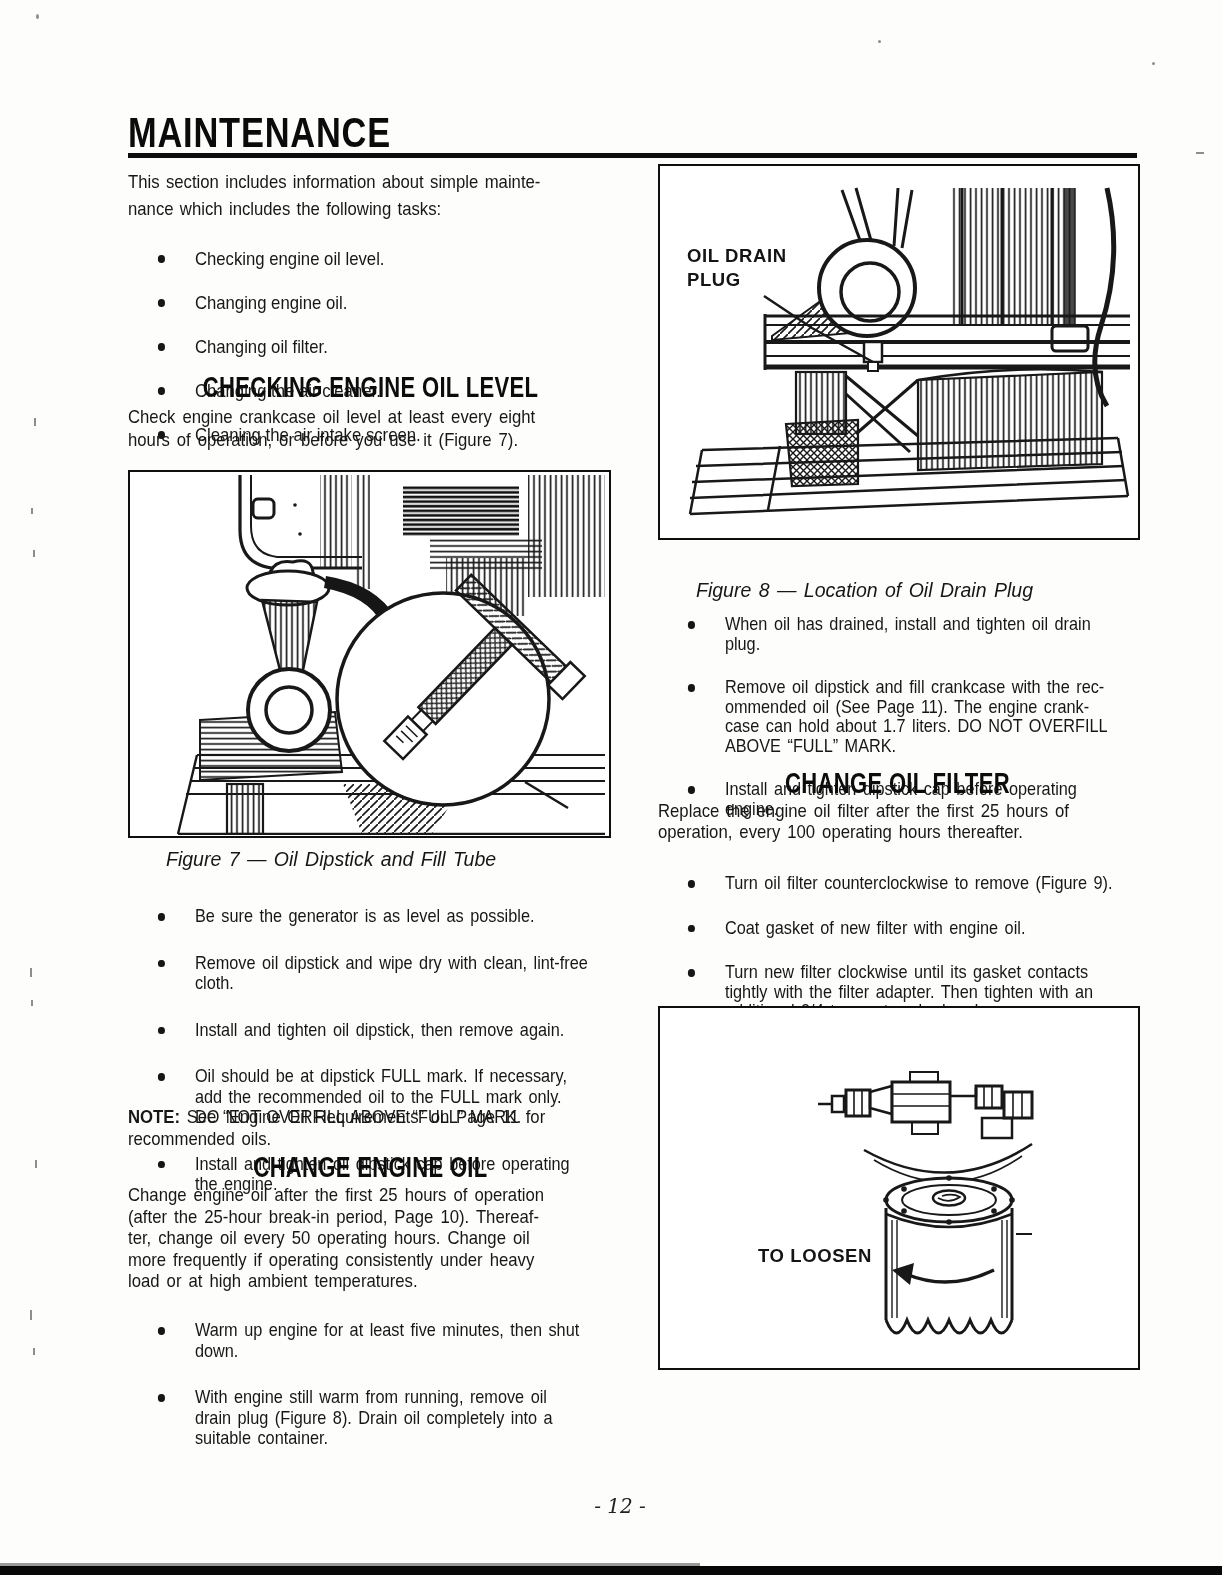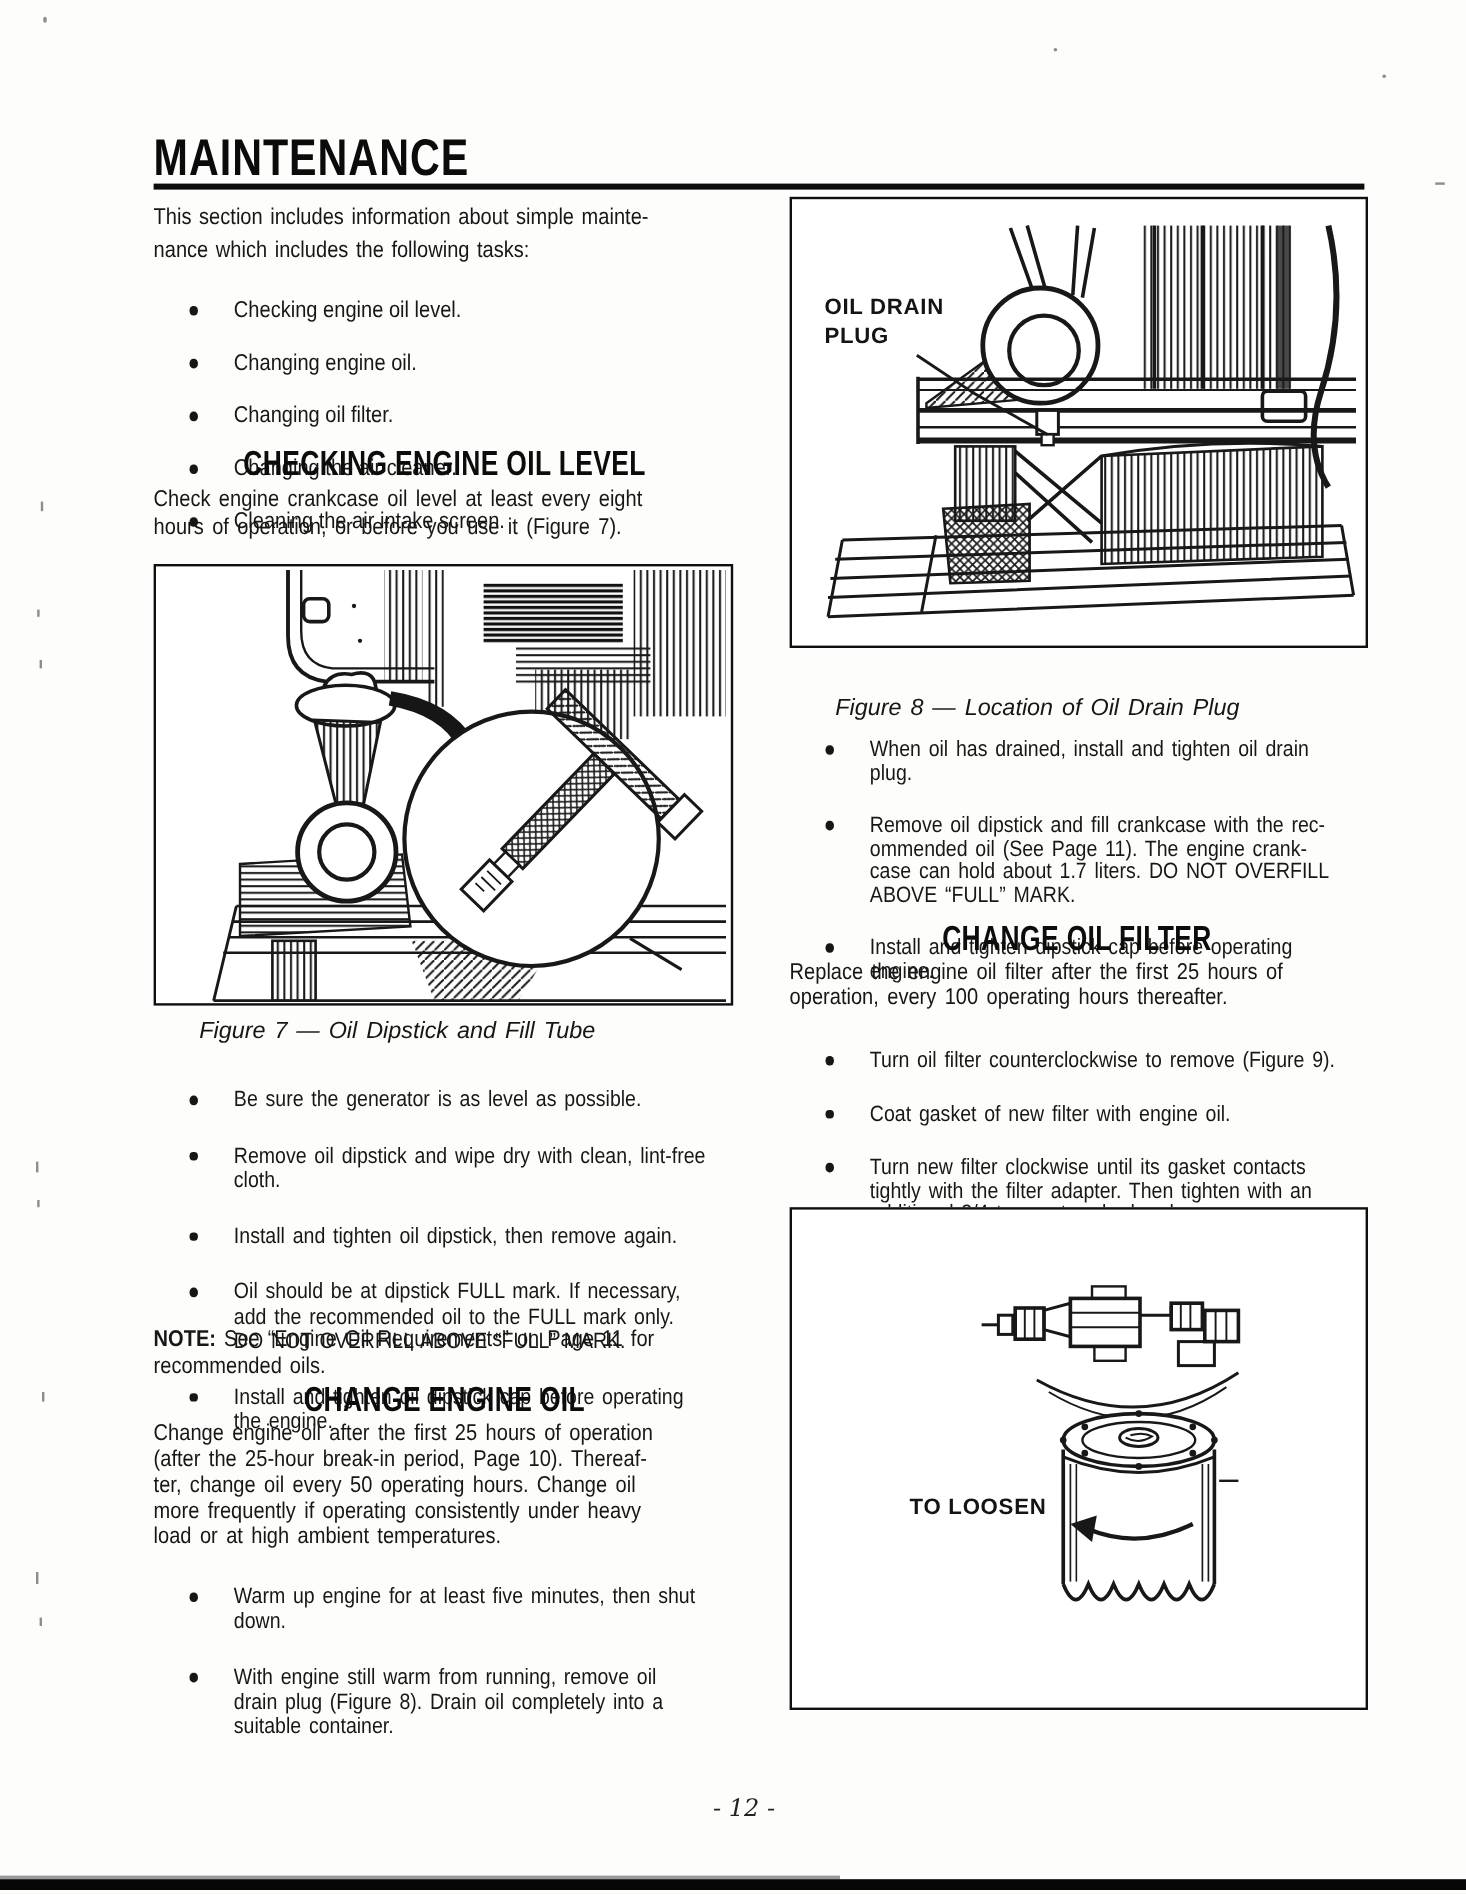--- a/index.html
+++ b/index.html
@@ -226,21 +226,21 @@
 
   <ul class="abs blist filter scaleR tx" style="left:658px;top:855px;">
     <li>Turn oil filter counterclockwise to remove (Figure 9).</li>
     <li>Coat gasket of new filter with engine oil.</li>
     <li>Turn new filter clockwise until its gasket contacts
 tightly with the filter adapter.  Then tighten with an
 additional 3/4 to one turn by hand.</li>
     <li>Run engine and check for leaks.</li>
   </ul>
 
-  <div class="abs figbox" style="left:658px;top:1006px;width:482px;height:419px;">
+  <div class="abs figbox" style="left:658px;top:1006px;width:482px;height:364px;">
     <svg width="477" height="375" viewBox="0 0 477 375">
       <defs>
         <pattern id="v9" width="5" height="8" patternUnits="userSpaceOnUse">
             <line x1="2" y1="0" x2="2" y2="8" stroke="#191919" stroke-width="1.4"></line>
           </pattern>
       </defs>
       <g stroke="#181818" fill="none" stroke-width="2.5">
         <path d="M158 96 H 172" stroke-width="2.5"></path>
         <rect x="172" y="88" width="12" height="16" stroke-width="2.5"></rect>
         <rect x="186" y="82" width="24" height="26" stroke-width="3"></rect>

